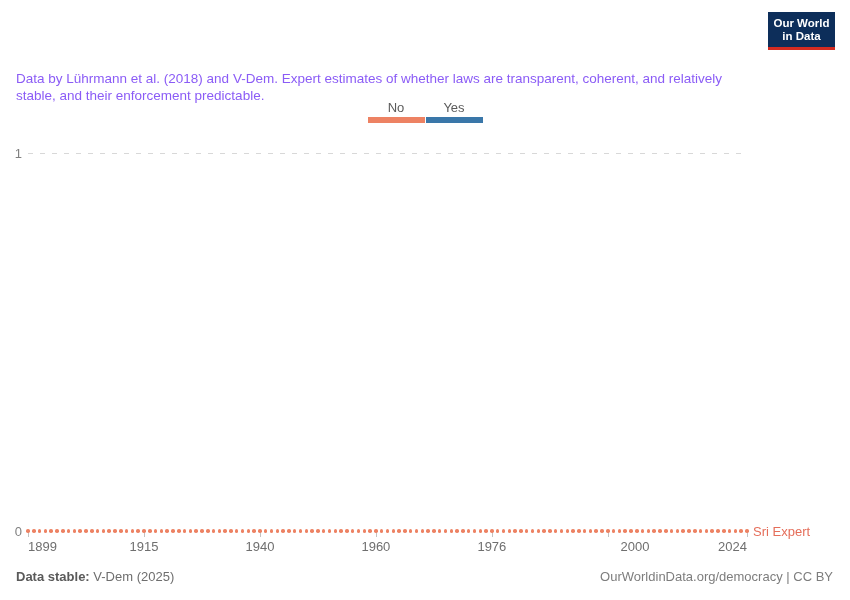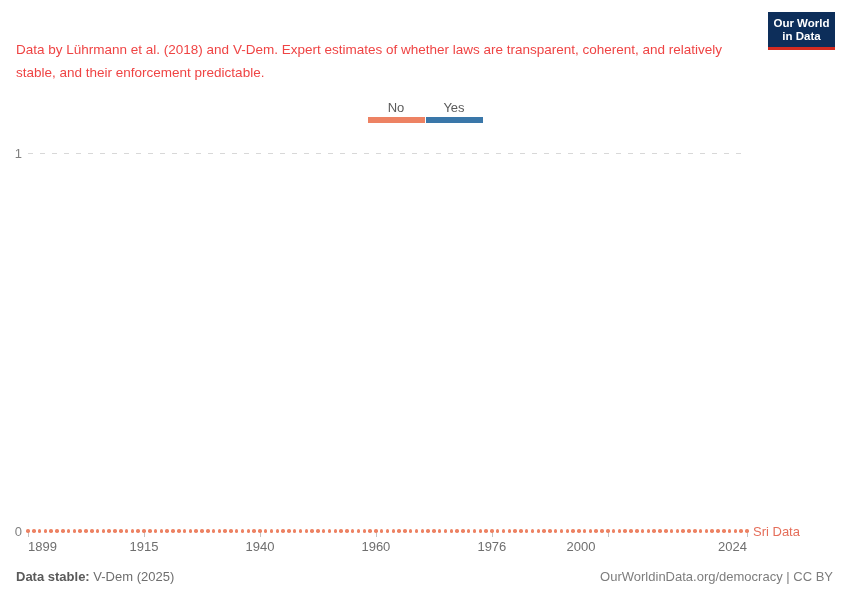--- a/index.html
+++ b/index.html
@@ -13,22 +13,22 @@
   #canvas { position: absolute; inset: 0; width: 850px; height: 600px; background:#fff; }
 
   
   .title {
     position: absolute; left: 16px; top: 14px;
     font-family: "Liberation Serif", "DejaVu Serif", serif;
     font-size: 25px; font-weight: 700; color: #3d3d3d;
     letter-spacing: 0.1px;
   }
   .subtitle {
-    position: absolute; left: 16px; top: 38px; width: 714px;
-    font-size: 13.5px; line-height: 23px; color: #ef4444;
+    position: absolute; left: 16px; top: 70px; width: 714px;
+    font-size: 13.5px; line-height: 17px; color: #8b5cf6;
   }
   .logo {
     position: absolute; left: 768px; top: 12px; width: 67px; height: 38px;
     background: #0d2e5a; border-bottom: 3px solid #d42b21;
     display: flex; flex-direction: column; align-items: center; justify-content: center;
     color: #ffffff; font-size: 11.5px; font-weight: 700; line-height: 13px;
     text-align: center;
   }
 
   
@@ -100,21 +100,21 @@
       <span class="xtick-label" style="top: 539px; left: 28px; transform: translateX(0px);">1899</span>
       <span class="xtick-mark" style="left: 143.968px; top: 531px;"></span>
       <span class="xtick-label" style="top: 539px; left: 143.968px; transform: translateX(-50%);">1915</span>
       <span class="xtick-mark" style="left: 259.935px; top: 531px;"></span>
       <span class="xtick-label" style="top: 539px; left: 259.935px; transform: translateX(-50%);">1940</span>
       <span class="xtick-mark" style="left: 375.903px; top: 531px;"></span>
       <span class="xtick-label" style="top: 539px; left: 375.903px; transform: translateX(-50%);">1960</span>
       <span class="xtick-mark" style="left: 491.871px; top: 531px;"></span>
       <span class="xtick-label" style="top: 539px; left: 491.871px; transform: translateX(-50%);">1976</span>
       <span class="xtick-mark" style="left: 607.839px; top: 531px;"></span>
-      <span class="xtick-label" style="top: 539px; left: 581px; transform: translateX(-50%);">2000</span>
+      <span class="xtick-label" style="top: 539px; left: 635px; transform: translateX(-50%);">2000</span>
       <span class="xtick-mark" style="left: 747px; top: 531px;"></span>
       <span class="xtick-label" style="top: 539px; left: 747px; transform: translateX(-100%);">2024</span>
       <span class="dot" style="background: rgb(237, 130, 99); left: 26.25px; top: 529.25px;"></span>
       <span class="dot" style="background: rgb(237, 130, 99); left: 32.0484px; top: 529.25px;"></span>
       <span class="dot" style="background: rgb(237, 130, 99); left: 37.8468px; top: 529.25px;"></span>
       <span class="dot" style="background: rgb(237, 130, 99); left: 43.6452px; top: 529.25px;"></span>
       <span class="dot" style="background: rgb(237, 130, 99); left: 49.4435px; top: 529.25px;"></span>
       <span class="dot" style="background: rgb(237, 130, 99); left: 55.2419px; top: 529.25px;"></span>
       <span class="dot" style="background: rgb(237, 130, 99); left: 61.0403px; top: 529.25px;"></span>
       <span class="dot" style="background: rgb(237, 130, 99); left: 66.8387px; top: 529.25px;"></span>
@@ -228,19 +228,19 @@
       <span class="dot" style="background: rgb(237, 130, 99); left: 693.065px; top: 529.25px;"></span>
       <span class="dot" style="background: rgb(237, 130, 99); left: 698.863px; top: 529.25px;"></span>
       <span class="dot" style="background: rgb(237, 130, 99); left: 704.661px; top: 529.25px;"></span>
       <span class="dot" style="background: rgb(237, 130, 99); left: 710.46px; top: 529.25px;"></span>
       <span class="dot" style="background: rgb(237, 130, 99); left: 716.258px; top: 529.25px;"></span>
       <span class="dot" style="background: rgb(237, 130, 99); left: 722.056px; top: 529.25px;"></span>
       <span class="dot" style="background: rgb(237, 130, 99); left: 727.855px; top: 529.25px;"></span>
       <span class="dot" style="background: rgb(237, 130, 99); left: 733.653px; top: 529.25px;"></span>
       <span class="dot" style="background: rgb(237, 130, 99); left: 739.452px; top: 529.25px;"></span>
       <span class="dot" style="background: rgb(237, 130, 99); left: 745.25px; top: 529.25px;"></span>
-      <span class="entity-label" style="left: 753px; top: 523.5px;">Sri Data</span>
+      <span class="entity-label" style="left: 753px; top: 523.5px;">Sri Expert</span>
     </div>
 
   <p class="footer-left"><b>Data stable:</b> <span>V-Dem (2025)</span></p>
   <p class="footer-right">OurWorldinData.org/democracy | CC BY</p>
 
 </div>
 
 </body></html>

